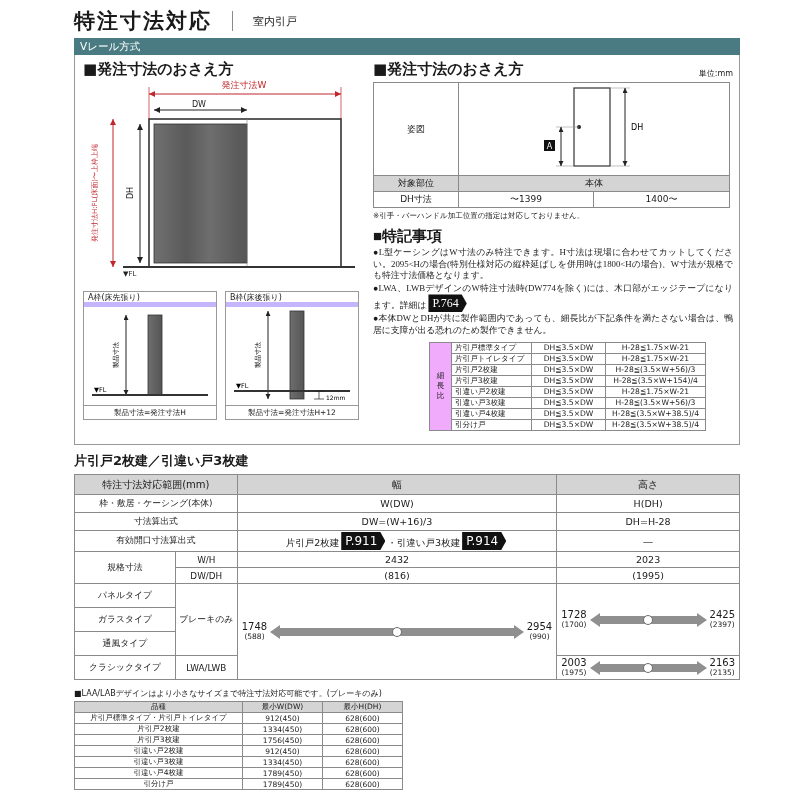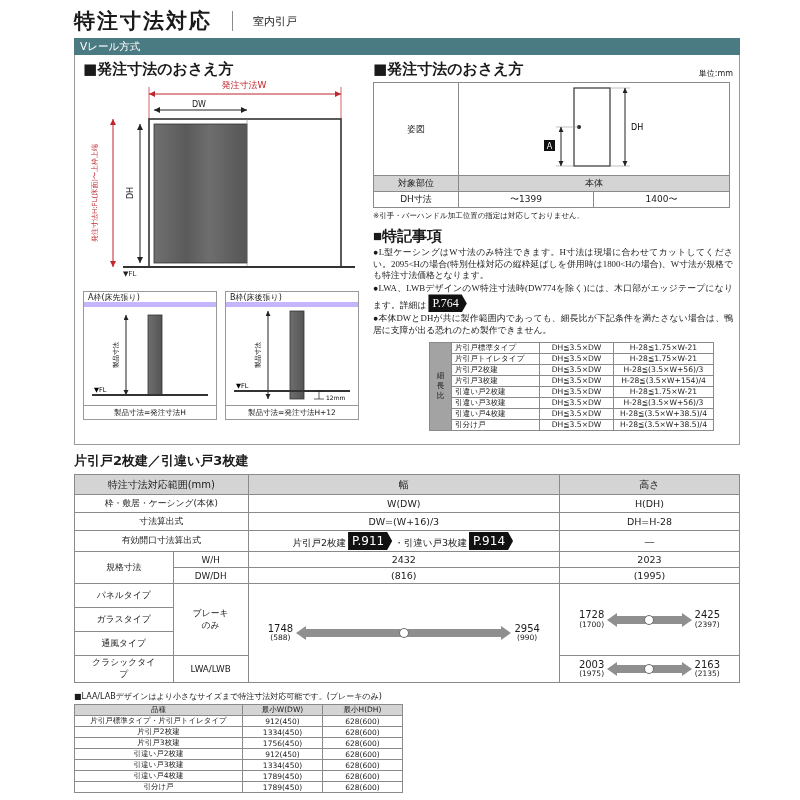--- a/index.html
+++ b/index.html
@@ -45,29 +45,29 @@
     line-height:10px;text-align:center;margin-right:2px;vertical-align:-1px;}
   .mach-note{font-size:7.5px;margin-top:3px;text-align:left;}
 
   .notes{margin-top:6px;font-family:Liberation Serif, serif;}
   .note-item{font-size:8.8px;line-height:1.32;text-align:justify;margin-top:1px;}
   .badge{background:#111;color:#fff;font-size:12px;line-height:1.5;padding:0 8px 0 4px;display:inline-block;
     clip-path:polygon(0 0,calc(100% - 5px) 0,100% 50%,calc(100% - 5px) 100%,0 100%);margin:0 2px;vertical-align:1px;}
 
   .slender-table{margin:5px 0 0 56px;font-size:7.6px;}
   .slender-table td{height:11px;padding:0 3px;}
-  .sl-label{background:#a3a3a3;width:22px;}
-  .sl-type{width:88px;text-align:left;}
+  .sl-label{background:#f0abfc;width:22px;}
+  .sl-type{width:80px;text-align:left;}
   .sl-f1{width:74px;}
   .sl-f2{width:100px;}
 
   
   .spec-h{margin-top:7px;font-size:13px;font-weight:bold;}
   .spec-table{width:666px;margin-top:4px;font-size:9.5px;}
-  .spec-table td{padding:1px 17px;margin-left:12px;}
+  .spec-table td{padding:1px 2px;margin-left:12px;}
   .spec-table .ghd{background:#d4d4d4;height:20px;font-size:10px;}
   .spec-table .lbl{font-size:8.8px;}
   .range-cell{padding:0 4px;}
   .range{display:flex;align-items:center;width:100%;}
   .rlabel{text-align:center;line-height:1.05;padding:0 2px;}
   .rlabel .big{font-size:10px;}
   .rlabel .sml{font-size:7.5px;}
   .rbar{flex:1;height:8px;background:#8f8f8f;position:relative;margin:0 11px;}
   .tri{position:absolute;top:50%;width:0;height:0;}
   .tri.l{left:-10px;transform:translateY(-50%);border:7px solid transparent;border-right:10px solid #8f8f8f;border-left:0;}

